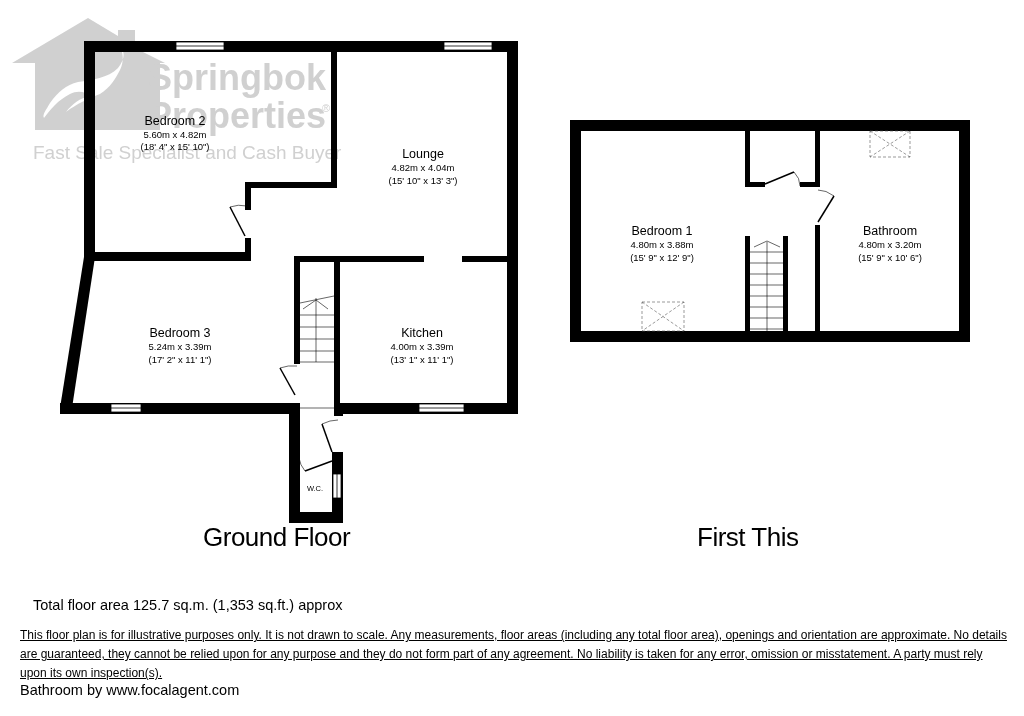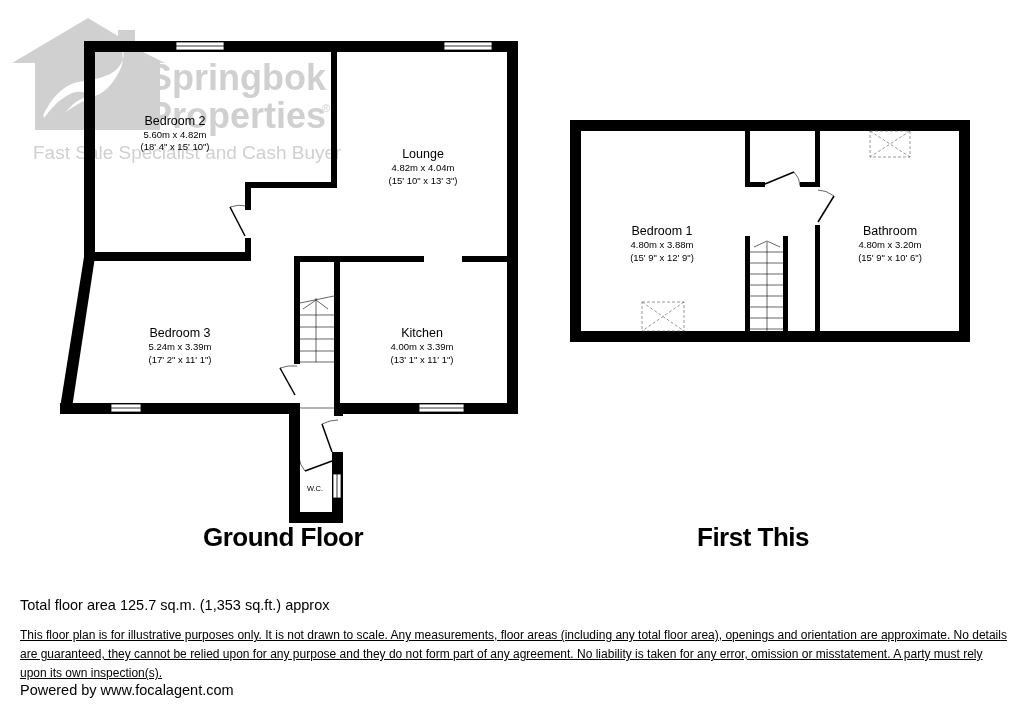--- a/index.html
+++ b/index.html
@@ -1,22 +1,22 @@
 <!DOCTYPE html>
 <html><head>
 <meta charset="utf-8">
 <style>
   html, body { margin:0; padding:0; background:#ffffff; }
   body { width:1024px; height:716px; position:relative; overflow:hidden; font-family:"Liberation Sans", sans-serif; color:#000; }
   #plan { position:absolute; left:0; top:0; width:1024px; height:580px; }
   .room-label { font-family:"Liberation Sans", sans-serif; }
-  .floor-title { position:absolute; font-family:"Liberation Sans", sans-serif; font-weight:bold; font-size:26px; letter-spacing:-0.5px; }
+  .floor-title { position:absolute; font-family:"Liberation Sans", sans-serif; font-weight:normal; font-size:26px; letter-spacing:-0.5px; }
   #ground-title { left:203px; top:522px; }
   #first-title { left:697px; top:522px; }
-  #total-area { position:absolute; left:20px; top:597px; font-size:14.5px; }
+  #total-area { position:absolute; left:33px; top:597px; font-size:14.5px; }
   #disclaimer { position:absolute; left:20px; top:626px; width:990px; font-size:12px; line-height:19px;text-decoration:underline; }
   #powered { position:absolute; left:20px; top:682px; font-size:14.5px; }
 </style>
 </head>
 <body>
 
 <svg id="plan" viewBox="0 0 1024 580" xmlns="http://www.w3.org/2000/svg">
 
   <g opacity="0.85">
     <polygon points="12,63 88,18 118,36 118,30 135,30 135,48 165,63 160,63 160,130 35,130 35,63" fill="#c8c8c8"></polygon>
@@ -171,13 +171,13 @@
     <text x="890" y="248" font-size="9.5">4.80m x 3.20m</text>
     <text x="890" y="261" font-size="9.5">(15' 9" x 10' 6")</text>
   </g>
 </svg>
 
 <div class="floor-title" id="ground-title">Ground Floor</div>
 <div class="floor-title" id="first-title">First This</div>
 
 <div id="total-area">Total floor area 125.7 sq.m. (1,353 sq.ft.) approx</div>
 <div id="disclaimer">This floor plan is for illustrative purposes only. It is not drawn to scale. Any measurements, floor areas (including any total floor area), openings and orientation are approximate. No details are guaranteed, they cannot be relied upon for any purpose and they do not form part of any agreement. No liability is taken for any error, omission or misstatement. A party must rely upon its own inspection(s).</div>
-<div id="powered">Powered by www.focalagent.com</div>
+<div id="powered">Bathroom by www.focalagent.com</div>
 
 </body></html>

